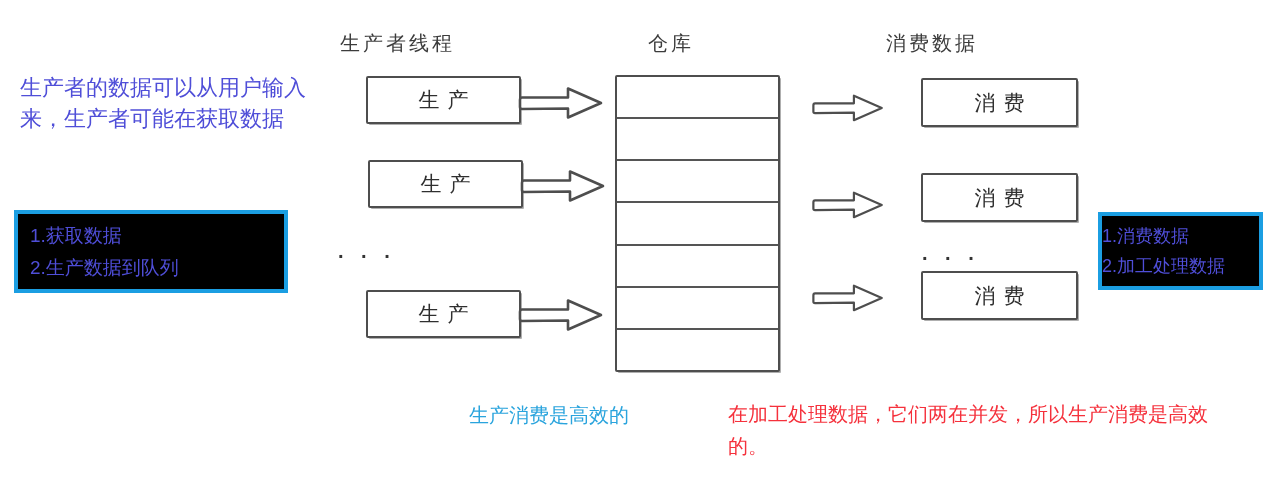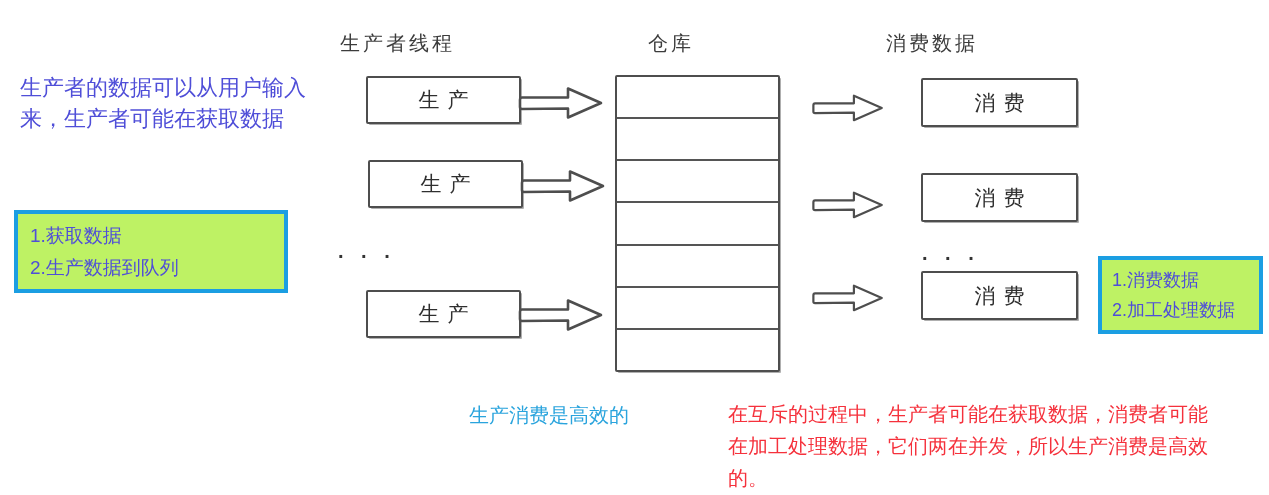--- a/index.html
+++ b/index.html
@@ -25,21 +25,21 @@
   .note {
     color: #4f4ed8;
     font-size: 22px;
     line-height: 31px;
     white-space: nowrap;
   }
 
   
   .callout {
     border: 4px solid #1b9ee2;
-    background: #bef264;
+    background: #000000;
     color: #4f4ed8;
     font-size: 19px;
     line-height: 32px;
     padding: 6px 12px 8px 12px;
     white-space: nowrap;
     box-sizing: border-box;
   }
 
   
   .sketch-box {
@@ -109,21 +109,21 @@
 <div class="abs note" style="left:20px; top:72px;">
   <div>生产者的数据可以从用户输入</div>
   <div>来，生产者可能在获取数据</div>
 </div>
 
 <div class="abs callout" style="left:14px; top:210px; width:274px; height:83px;">
   <div>1.获取数据</div>
   <div>2.生产数据到队列</div>
 </div>
 
-<div class="abs callout" style="left:1098px; top:212px; width:165px; height:78px; font-size:18px; line-height:30px; padding:5px 10px;margin-top:44px;">
+<div class="abs callout" style="left:1098px; top:212px; width:165px; height:78px; font-size:18px; line-height:30px; padding:5px 0;">
   <div>1.消费数据</div>
   <div>2.加工处理数据</div>
 </div>
 
 <div class="abs sketch-box" style="left:342px; top:76px;  width:155px; height:48px;">生产</div>
 <div class="abs sketch-box" style="left:344px; top:160px; width:155px; height:48px;">生产</div>
 <div class="abs sketch-box" style="left:342px; top:290px; width:155px; height:48px;">生产</div>
 
 <div class="abs ellipsis" style="left:338px; top:240px;">. . .</div>
 
@@ -159,16 +159,15 @@
 
 <div class="abs sketch-box" style="left:897px; top:78px;  width:157px; height:49px;">消费</div>
 <div class="abs sketch-box" style="left:897px; top:173px; width:157px; height:49px;">消费</div>
 <div class="abs sketch-box" style="left:897px; top:271px; width:157px; height:49px;">消费</div>
 
 <div class="abs ellipsis" style="left:922px; top:242px;">. . .</div>
 
 <div class="abs caption-cyan" style="left:469px; top:402px;">生产消费是高效的</div>
 
 <div class="abs caption-red" style="left:728px; top:398px;">
-  <div>在互斥的过程中，生产者可能在获取数据，消费者可能</div>
   <div>在加工处理数据，它们两在并发，所以生产消费是高效</div>
   <div>的。</div>
 </div>
 
 </body></html>

